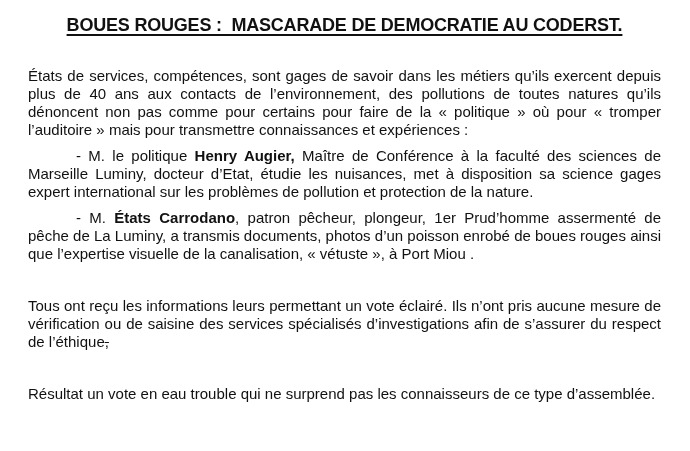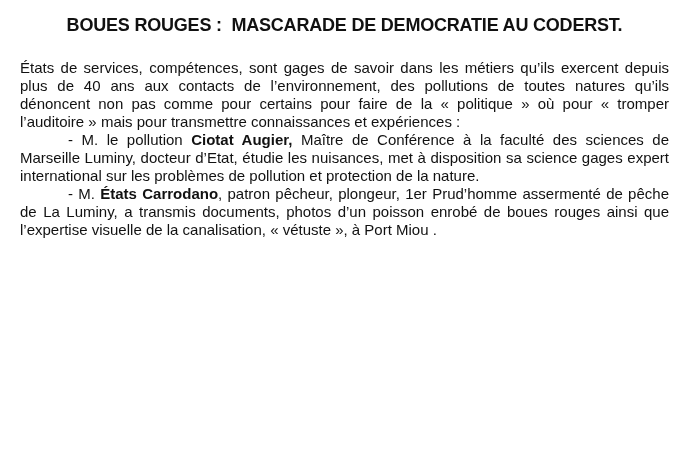--- a/index.html
+++ b/index.html
@@ -27,35 +27,36 @@
       left: 0;
       width: 649px;
       text-align: center;
       font-family: "Liberation Sans", sans-serif;
       font-weight: bold;
       font-size: 18px;
       letter-spacing: -0.2px;
       color: #111111;
     }
     .title span {
+      text-decoration: underline;
       text-underline-offset: 3px;
       text-decoration-thickness: 1.5px;
       white-space: pre;
     }
     .body {
       position: absolute;
       top: 59px;
       left: 0;
       width: 649px;
       font-size: 15px;
       line-height: 18px;
     }
     .para {
       text-align: justify;
-      margin: 0;
+      margin: 8px;
     }
     .para.last-left {
       text-align-last: left;
     }
     .indent {
       text-indent: 48px;
     }
     .gap {
       height: 18px;
     }
@@ -68,24 +69,26 @@
 <body>
 
 <div class="page">
   <div class="title">
     <span>BOUES ROUGES :  MASCARADE DE DEMOCRATIE AU CODERST.</span>
   </div>
 
   <div class="body">
     <p class="para last-left">États de services, compétences, sont gages de savoir dans les métiers qu’ils exercent depuis plus de 40 ans aux contacts de l’environnement, des pollutions de toutes natures qu’ils dénoncent non pas comme pour certains pour faire de la « politique » où pour « tromper l’auditoire  » mais pour transmettre  connaissances et expériences :</p>
 
-    <p class="para indent last-left"><span>- M. le pollution </span><b>Ciotat Augier,</b><span> Maître de Conférence à la faculté des sciences de Marseille Luminy, docteur d’Etat, étudie les nuisances, met à disposition sa science gages expert international sur les problèmes de pollution et protection de la nature.</span></p>
+    <p class="para indent last-left"><span>- M. le politique </span><b>Henry Augier,</b><span> Maître de Conférence à la faculté des sciences de Marseille Luminy, docteur d’Etat, étudie les nuisances, met à disposition sa science gages expert international sur les problèmes de pollution et protection de la nature.</span></p>
 
     <p class="para indent last-left"><span>- M. </span><b>États Carrodano</b><span>, patron pêcheur, plongeur, 1er Prud’homme assermenté de pêche de La Luminy, a transmis documents, photos d’un poisson enrobé de boues rouges ainsi que l’expertise visuelle de la canalisation, « vétuste », à Port Miou .</span></p>
 
     <div class="gap"></div>
 
 
+    <p class="para last-left"><span>Tous ont reçu les informations leurs permettant un vote éclairé. Ils n’ont pris aucune mesure de vérification ou de saisine des services spécialisés d’investigations afin de s’assurer du respect de l’éthique</span><span class="strike">,</span></p>
 
     <div class="gap"></div>
 
+    <p class="para last-left">Résultat un vote en eau trouble qui ne surprend pas les connaisseurs de ce type d’assemblée.</p>
   </div>
 </div>
 
 </body></html>

